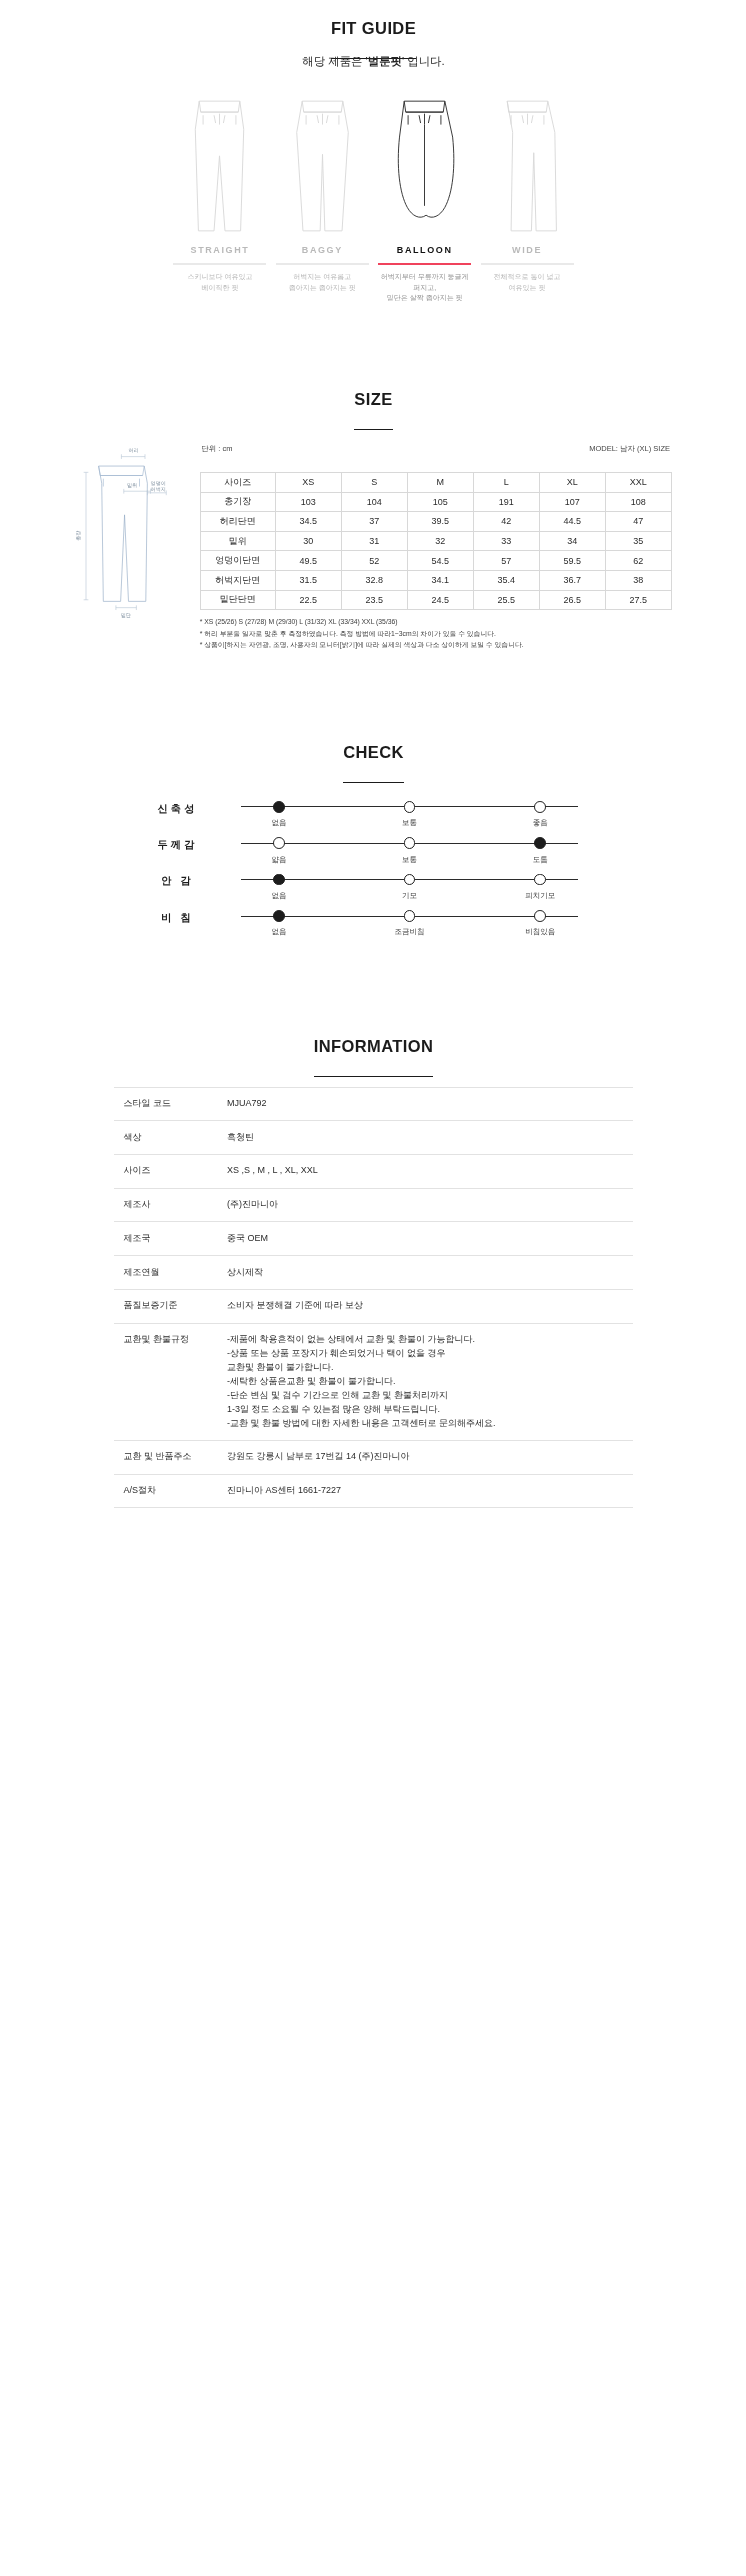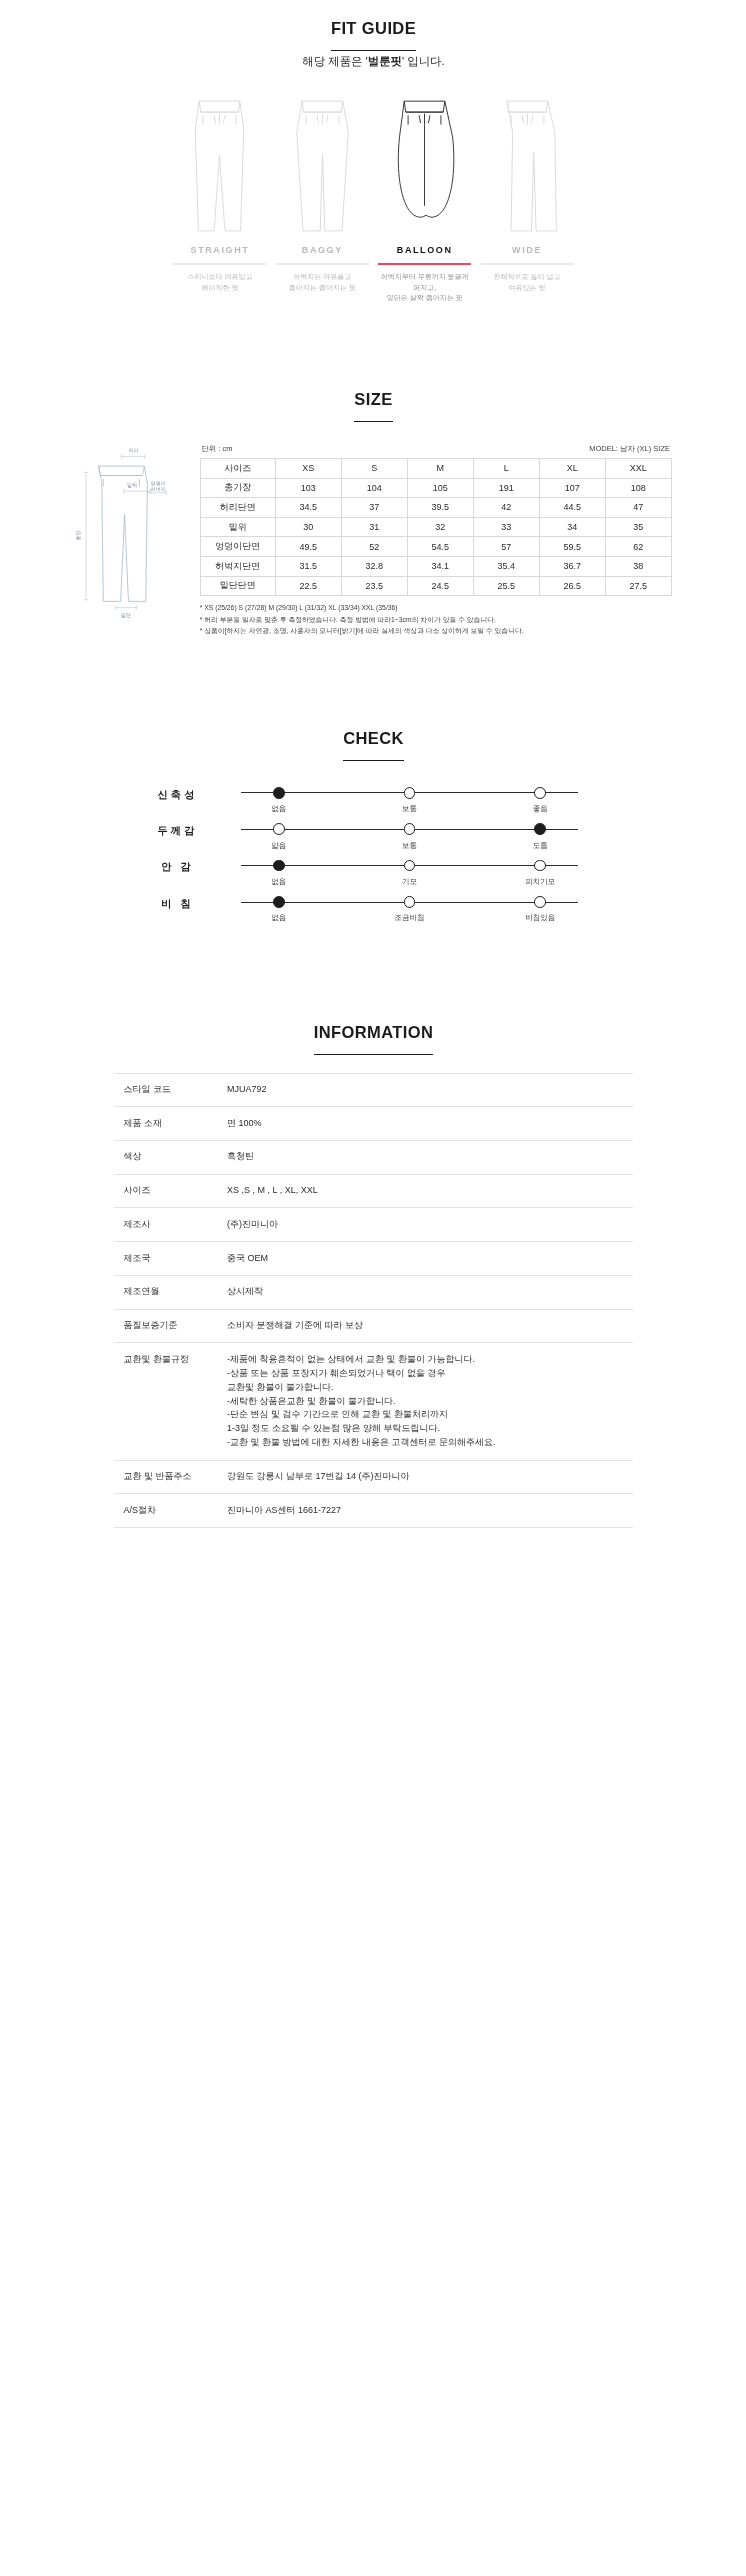--- a/index.html
+++ b/index.html
@@ -16,21 +16,21 @@
   
   .sec-title {
     text-align: center;
     font-size: 16.5px;
     font-weight: bold;
     letter-spacing: 0.4px;
     color: #1b1b1b;
   }
   .sec-title .ul {
     border-bottom: 1.6px solid #1b1b1b;
-    padding-bottom: 13px;
+    padding-bottom: 21px;
   }
 
   
   .fit-wrap { padding-top: 19px; }
   .fit-sub {
     text-align:center;
     font-size: 11.4px;
     margin-top: 15.7px;
     color:#262626;
   }
@@ -72,21 +72,21 @@
   .size-body {
     display: flex;
     justify-content: center;
     margin-top: 35px;
   }
   .size-fig { width: 118px; position: relative; }
   .size-table-area { width: 472px; margin-left: 6.3px; }
 
   .size-meta {
     display:flex; justify-content: space-between;
-    font-size: 7.5px; color: #444; margin-bottom: 4px;
+    font-size: 7.5px; color: #444; margin-bottom: 18px;
     padding: 0 1.6px;
   }
 
   table.size-table {
     width: 100%;
     border-collapse: collapse;
     font-size: 9px;
   }
   table.size-table th, table.size-table td {
     border: 0.8px solid #d8d8d8;
@@ -134,21 +134,21 @@
     position: absolute;
     top: 9.4px;
     left: 7%;
     right: 7%;
     height: 0.8px;
     background: #2b2b2b;
   }
   .check-dots {
     position: relative;
     display: flex;
-    justify-content: center;
+    justify-content: flex-end;
     padding: 0 0;
   }
   .check-dot-cell {
     width: 33.33%;
     text-align: center;
     position: relative;
   }
   .dot {
     width: 11.8px; height: 11.8px;
     border-radius: 50%;
@@ -507,24 +507,20 @@
     </div>
 
     <div class="info-body">
       <table class="info-table">
         <tbody>
           <tr>
             <td class="k">스타일 코드</td>
             <td class="v">MJUA792</td>
           </tr>
           <tr>
-            <td class="k">제품 소재</td>
-            <td class="v">면 100%</td>
-          </tr>
-          <tr>
             <td class="k">색상</td>
             <td class="v">흑청틴</td>
           </tr>
           <tr>
             <td class="k">사이즈</td>
             <td class="v">XS ,S , M , L , XL, XXL</td>
           </tr>
           <tr>
             <td class="k">제조사</td>
             <td class="v">(주)진마니아</td>

